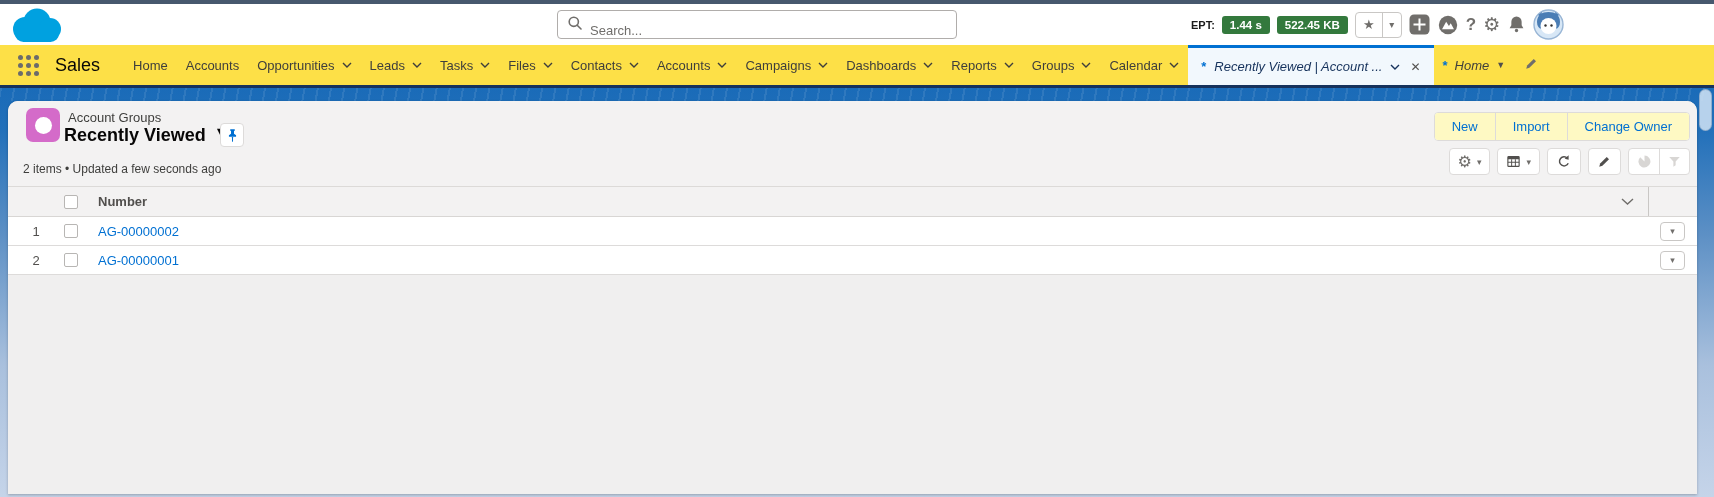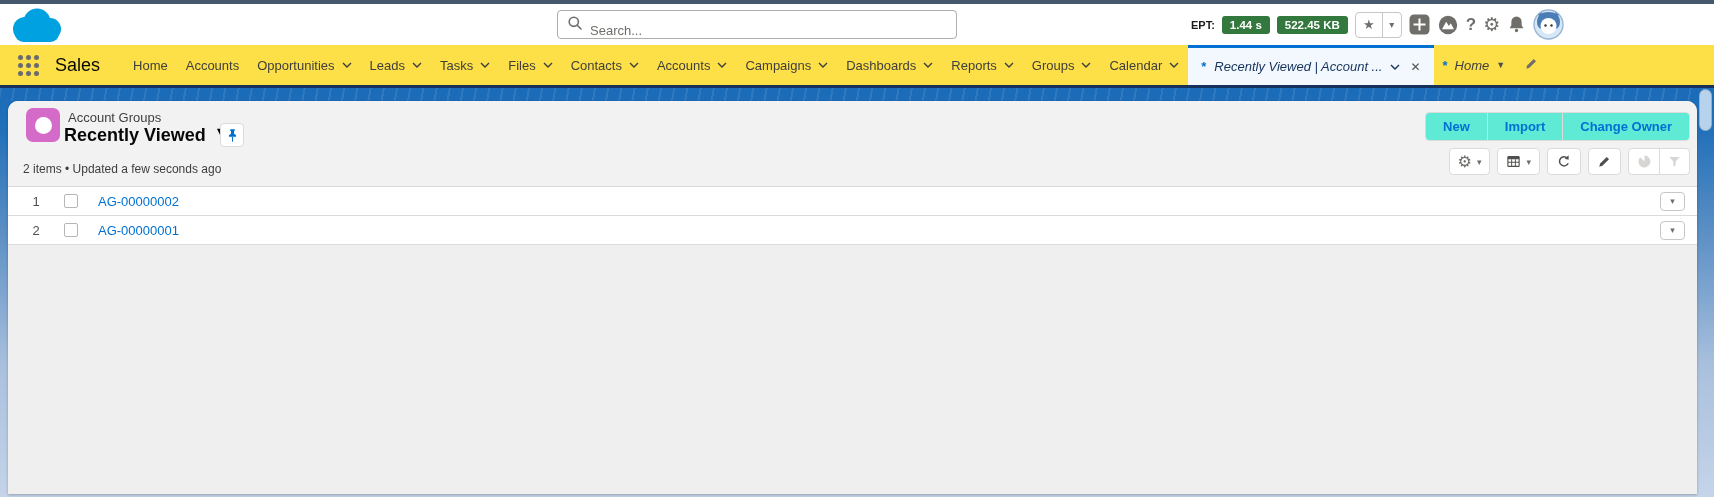--- a/index.html
+++ b/index.html
@@ -61,21 +61,21 @@
   .obj-label{position:absolute;left:60px;top:9px;font-size:13px;color:#3e3e3c;}
   .view-row{position:absolute;left:56px;top:24px;display:flex;align-items:flex-start;gap:9px;cursor:pointer;}
   .view-name{font-size:18px;font-weight:700;color:#080707;}
   .view-caret{font-size:11px;color:#080707;}
   .pin-btn{position:absolute;left:212px;top:22px;width:24px;height:24px;border:1px solid #dddbda;border-radius:4px;
     background:#fff;display:flex;align-items:center;justify-content:center;cursor:pointer;}
   .status-line{position:absolute;left:15px;top:61px;font-size:12px;color:#3e3e3c;}
   .header-actions{position:absolute;right:7px;top:11px;height:29px;display:flex;border:1px solid #dddbda;
     border-radius:4px;background:#fff;overflow:hidden;}
   .header-actions .action-btn{padding:0 17px;display:flex;align-items:center;font-size:13px;color:#0070d2;
-    cursor:pointer;border-left:1px solid #dddbda;background:#5eead4;font-weight:bold;}
+    cursor:pointer;border-left:1px solid #dddbda;background:#fef9c3;}
   .header-actions .action-btn:first-child{border-left:none;}
   .list-controls{position:absolute;right:7px;top:47px;display:flex;gap:7px;}
   .ctrl{height:27px;border:1px solid #dddbda;border-radius:4px;background:#fff;display:flex;align-items:center;
     justify-content:center;padding:0 8px;gap:5px;cursor:pointer;}
   .ctrl .small-caret{font-size:9px;color:#706e6b;}
   .ctrl-group{height:27px;border:1px solid #dddbda;border-radius:4px;background:#fff;display:flex;overflow:hidden;}
   .ctrl-group .half{width:30px;display:flex;align-items:center;justify-content:center;}
   .ctrl-group .half + .half{border-left:1px solid #dddbda;}
   
   .table-header{height:30px;background:#f3f2f2;display:flex;align-items:stretch;border-bottom:1px solid #d8d6d4;}
@@ -334,20 +334,33 @@
         </span>
         <span class="half">
           <svg width="15" height="15" viewBox="0 0 20 20">
             <path d="M3 4h14l-5.5 6v5l-3 2v-7L3 4z" fill="#d8d6d4"></path>
           </svg>
         </span>
       </span>
     </div>
   </div>
 
+  <div class="table-header">
+    <div class="col-idx"></div>
+    <div class="col-check">
+      <span class="checkbox"></span>
+    </div>
+    <div class="col-main">
+      <span class="col-head-label">Number</span>
+      <svg width="13" height="7" viewBox="0 0 13 7">
+        <path d="M1 1l5.5 5L12 1" fill="none" stroke="#706e6b" stroke-width="1.4"></path>
+      </svg>
+    </div>
+    <div class="col-action"></div>
+  </div>
 
   <div class="row">
     <div class="col-idx">1</div>
     <div class="col-check">
       <span class="checkbox"></span>
     </div>
     <div class="col-main">
       <a class="record-link">AG-00000002</a>
     </div>
     <div class="col-action">

